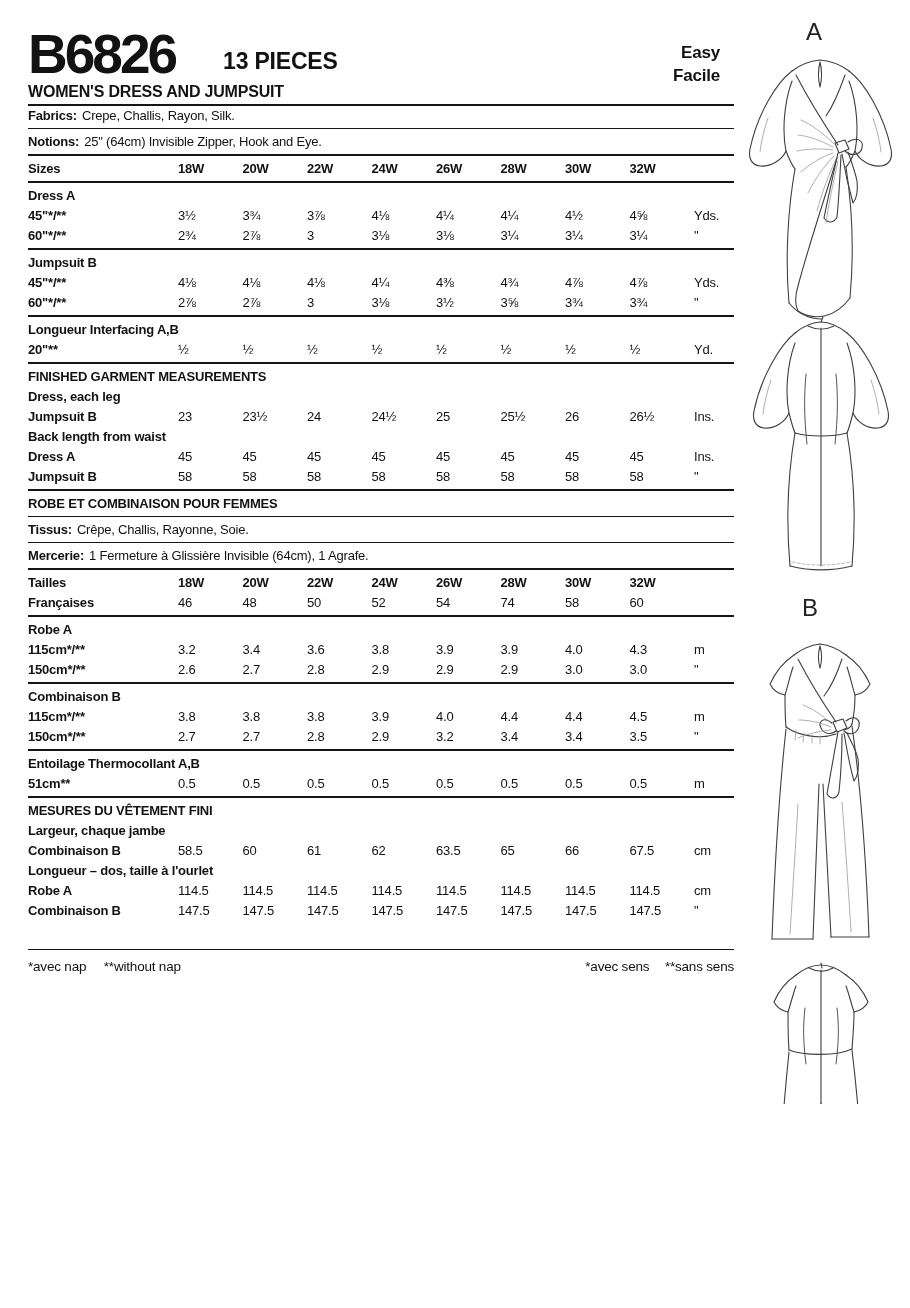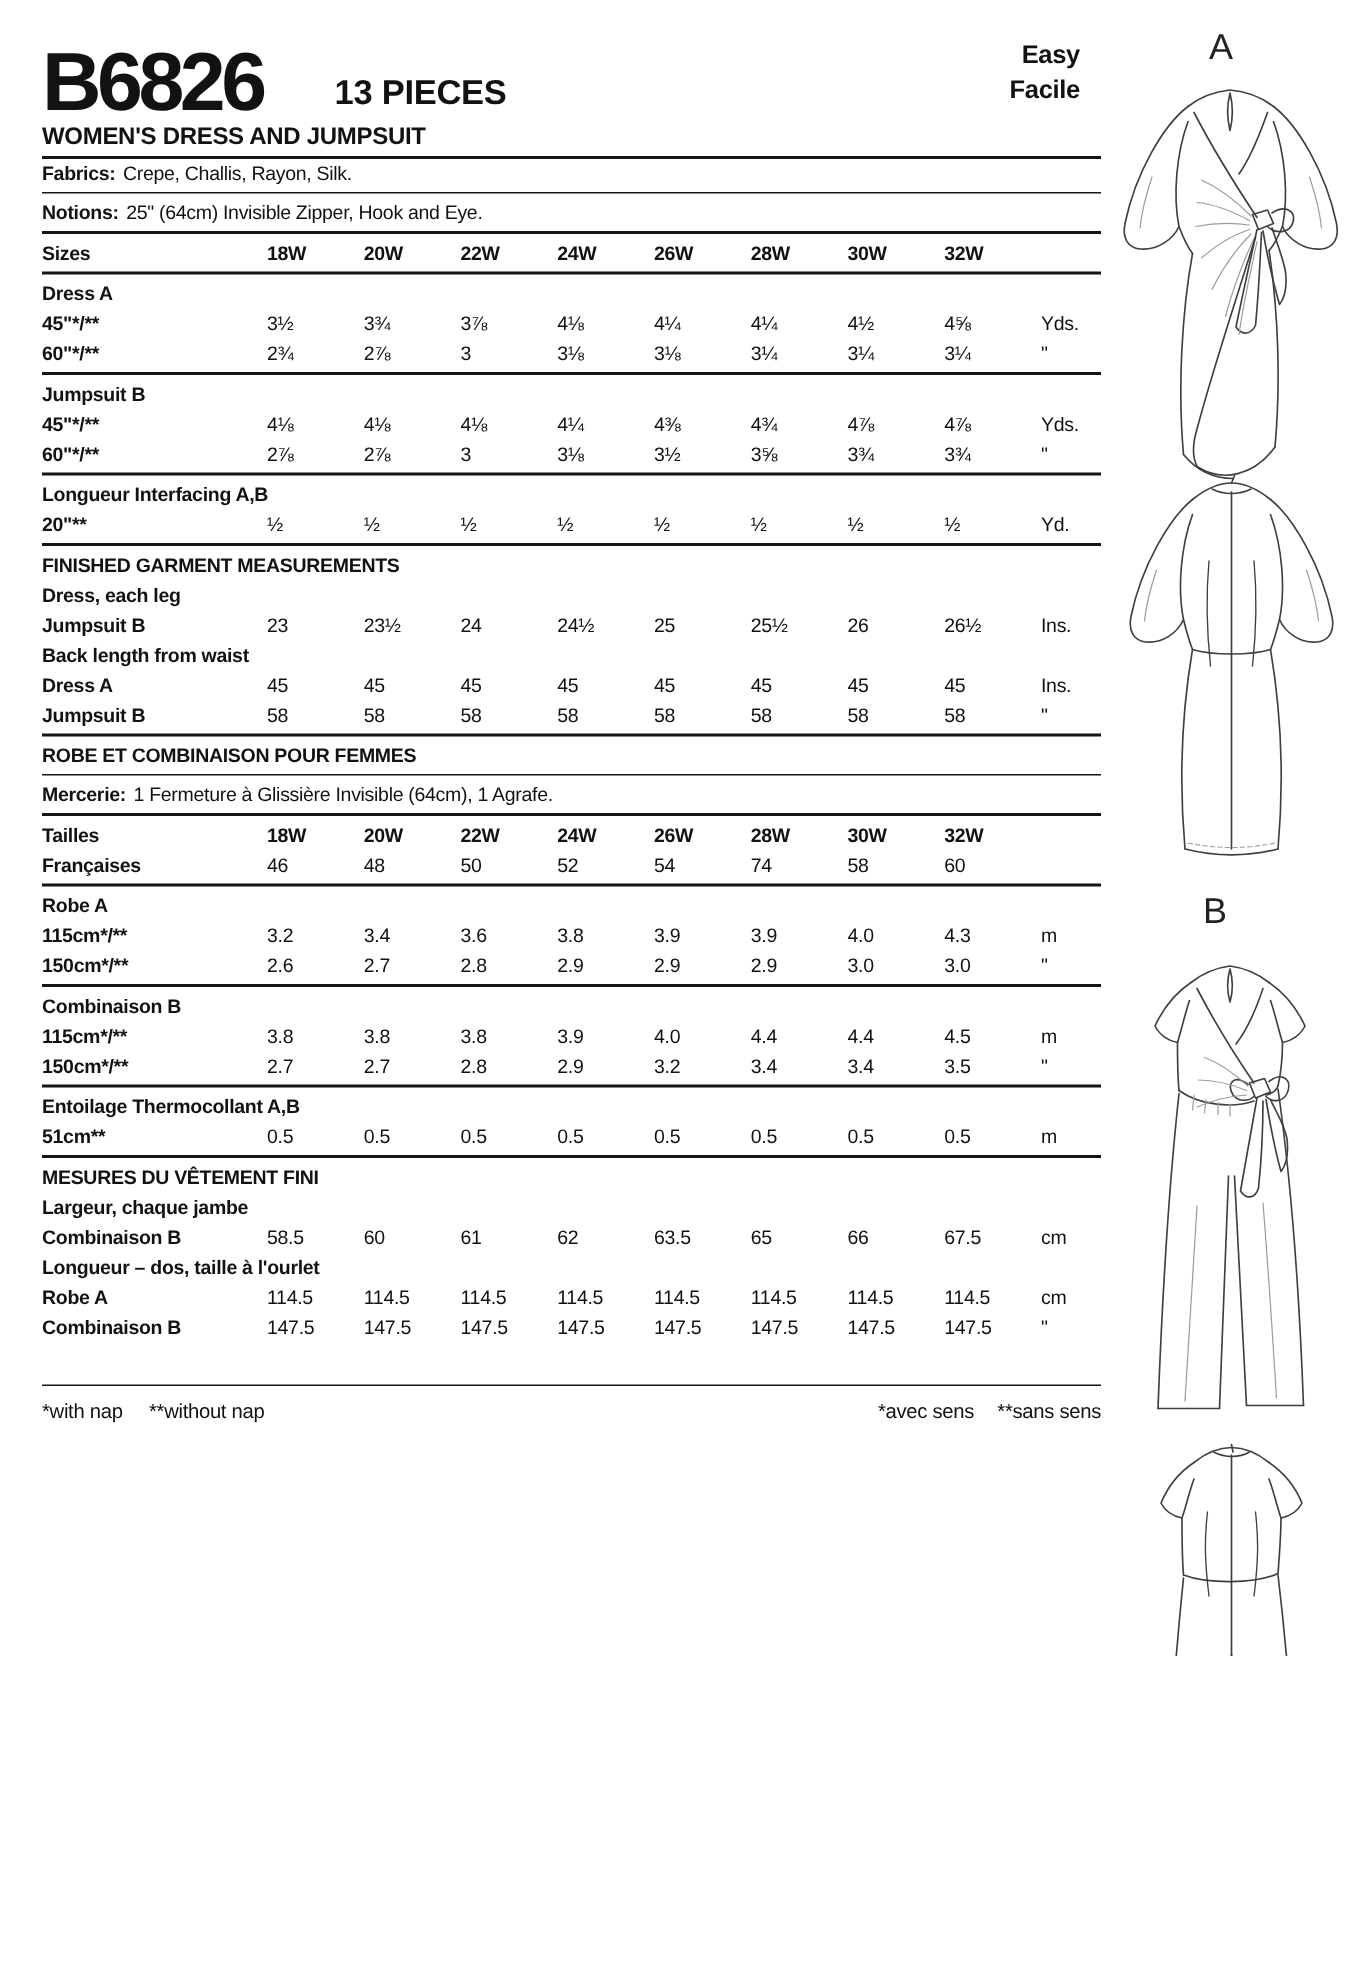--- a/index.html
+++ b/index.html
@@ -4,21 +4,21 @@
 <style>
   html,body{margin:0;padding:0;background:#ffffff;}
   body{width:910px;height:1308px;position:relative;font-family:"Liberation Sans",sans-serif;color:#121212;-webkit-font-smoothing:antialiased;}
   .page{position:relative;width:910px;height:1104px;overflow:hidden;}
   .content{position:absolute;left:28px;top:14px;width:706px;letter-spacing:-0.2px;}
 
   
   .masthead{position:relative;height:66px;display:flex;align-items:flex-end;}
   .pattern-num{font-size:55px;font-weight:800;letter-spacing:-3px;line-height:0.95;}
   .pieces{font-size:23px;font-weight:600;margin-left:48px;margin-bottom:5px;}
-  .difficulty{position:absolute;right:14px;top:12px;text-align:right;font-weight:700;font-size:17px;line-height:1.35;}
+  .difficulty{position:absolute;right:14px;top:28px;text-align:right;font-weight:700;font-size:17px;line-height:1.35;}
   .title-en{font-size:16px;font-weight:700;margin-top:3px;padding-bottom:3px;border-bottom:2.5px solid #151515;}
 
   
   .chart{margin-top:0;}
   .trow{min-height:20px;line-height:19.5px;font-size:13px;}
   .t-cols{display:grid;grid-template-columns:150px repeat(8,64.5px) 1fr;align-items:baseline;}
   .t-info{}
   .t-head{}
   .info-label,.head-label,.cell.label{font-weight:700;}
   .info-label{margin-right:5px;}
@@ -172,20 +172,21 @@
           <span class="cell val">58</span>
           <span class="cell val">58</span>
           <span class="cell val">58</span>
           <span class="cell val">58</span>
           <span class="cell val">58</span>
           <span class="cell val">58</span>
           <span class="cell val">58</span>
           <span class="cell unit">"</span>
         </div>
         <div class="trow t-head rule-thin"><span class="head-label">ROBE ET COMBINAISON POUR FEMMES</span></div>
+        <div class="trow t-info rule-thin"><span class="info-label">Tissus:</span><span class="info-text">Crêpe, Challis, Rayonne, Soie.</span></div>
         <div class="trow t-info rule-thick"><span class="info-label">Mercerie:</span><span class="info-text">1 Fermeture à Glissière Invisible (64cm), 1 Agrafe.</span></div>
         <div class="trow t-cols emph">
           <span class="cell label">Tailles</span>
           <span class="cell val">18W</span>
           <span class="cell val">20W</span>
           <span class="cell val">22W</span>
           <span class="cell val">24W</span>
           <span class="cell val">26W</span>
           <span class="cell val">28W</span>
           <span class="cell val">30W</span>
@@ -303,21 +304,21 @@
           <span class="cell val">147.5</span>
           <span class="cell val">147.5</span>
           <span class="cell val">147.5</span>
           <span class="cell val">147.5</span>
           <span class="cell unit">"</span>
         </div>
       </div>
 
     <div class="footer-block">
       <div class="fn-group">
-        <span>*with nap</span>
+        <span>*avec nap</span>
         <span>**without nap</span>
       </div>
       <div class="fn-group right">
         <span>*avec sens</span>
         <span>**sans sens</span>
       </div>
     </div>
   </div>
 
   <div class="figures">

